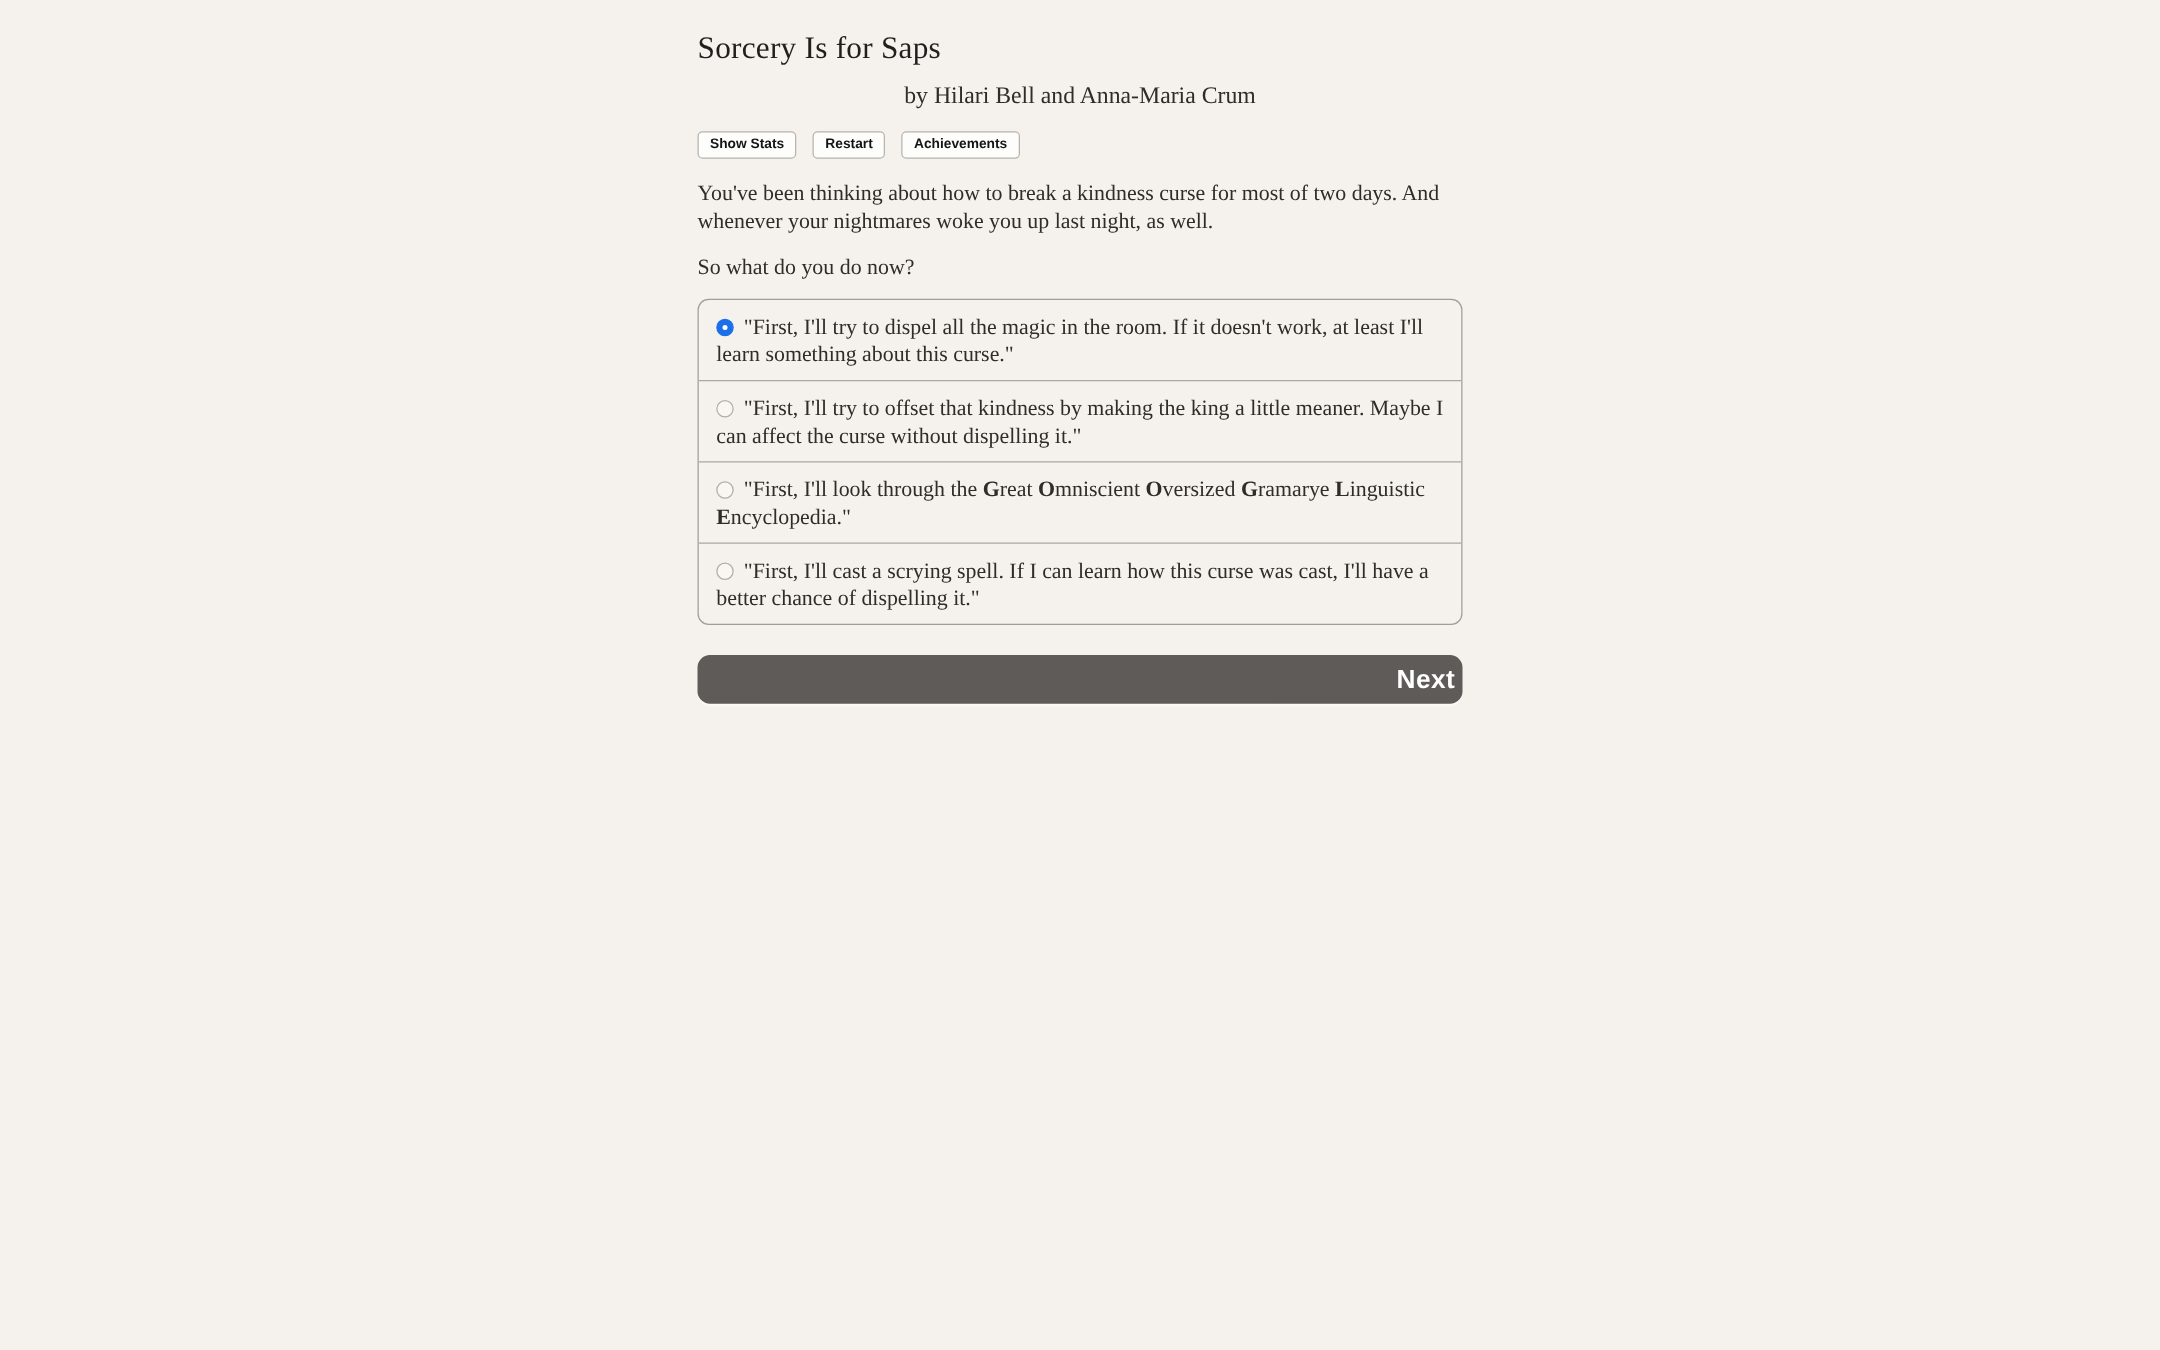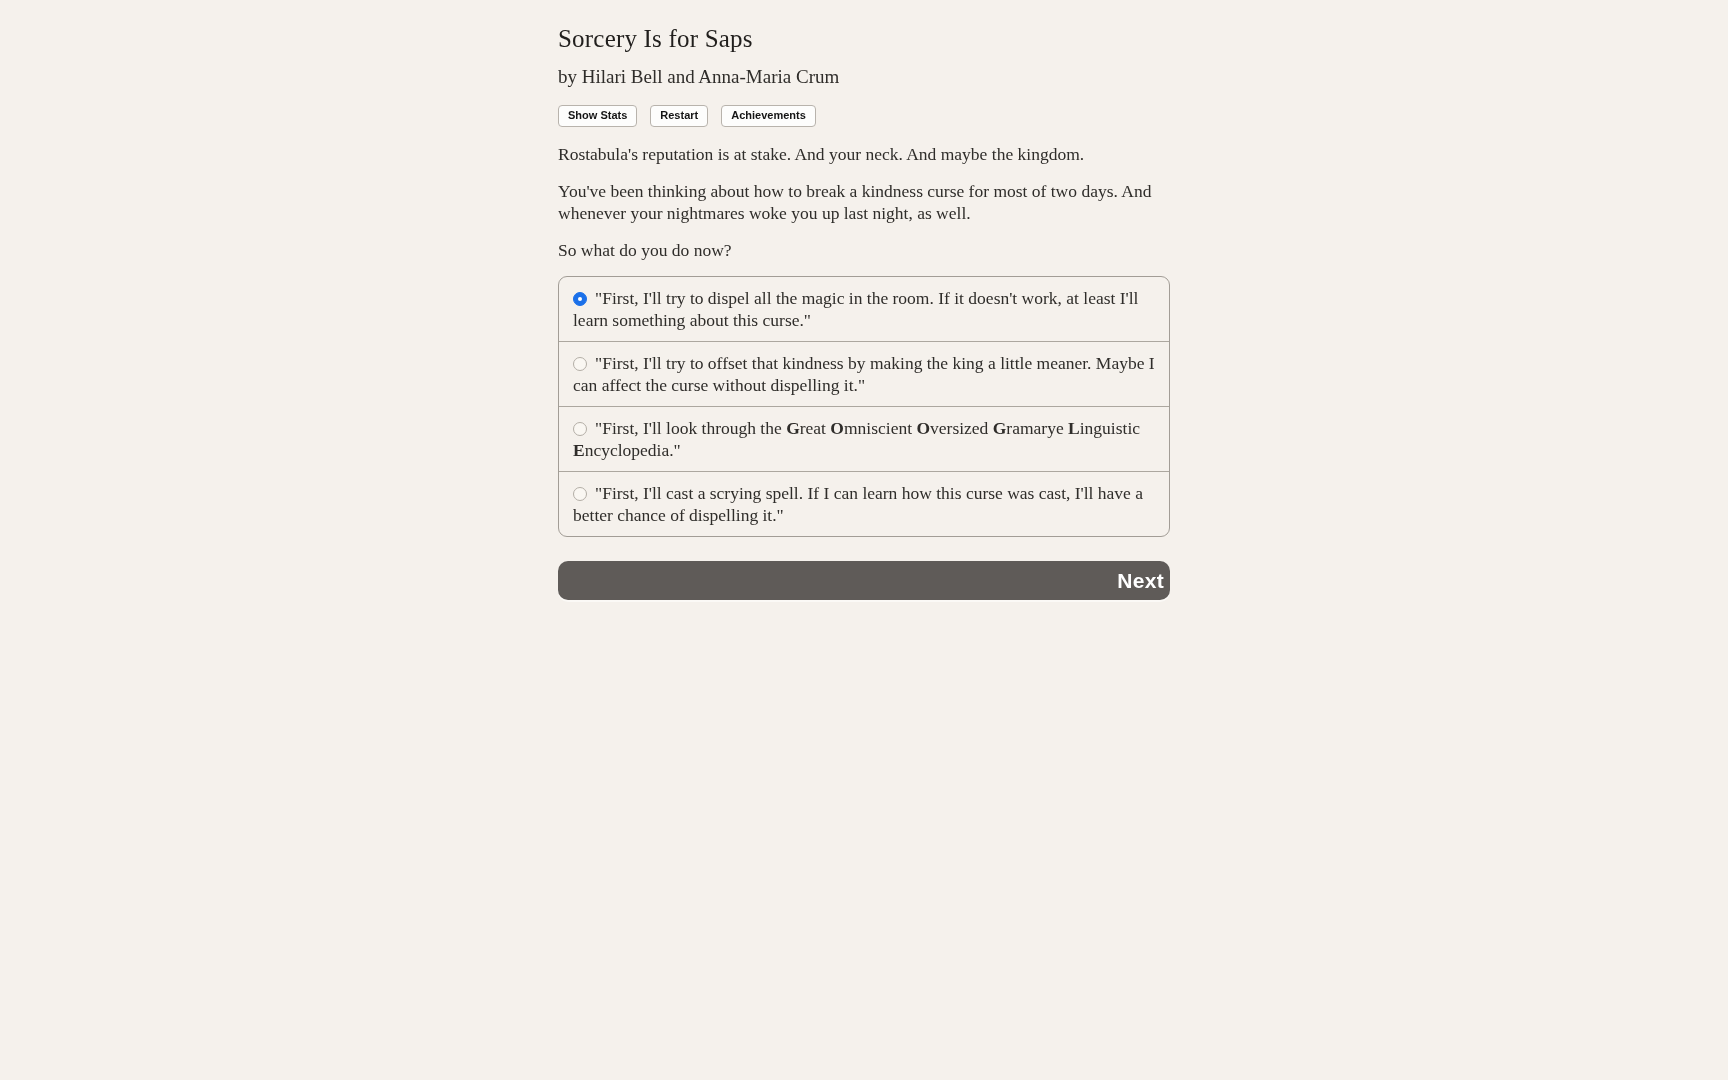--- a/index.html
+++ b/index.html
@@ -23,20 +23,21 @@
     font-size: 25px;
     font-weight: 400;
     margin: 0 0 13px 0;
     color: #211f1d;
     letter-spacing: 0.2px;
   }
   .byline {
     font-size: 19px;
     margin: 0 0 17px 0;
     color: #2f2d2a;
+    text-align: center;
   }
   .toolbar {
     margin: 0 0 16px 0;
   }
   .btn-small {
     display: inline-block;
     font-family: "Liberation Sans", sans-serif;
     font-size: 11px;
     font-weight: 700;
     line-height: 1;
@@ -125,21 +126,20 @@
 
   <div class="byline">by Hilari Bell and Anna-Maria Crum</div>
 
   <div class="toolbar">
     <button class="btn-small">Show Stats</button>
     <button class="btn-small">Restart</button>
     <button class="btn-small">Achievements</button>
   </div>
 
   <div class="story-text">
-    <p>Rostabula's reputation is at stake. And your neck. And maybe the kingdom.</p>
     <p>You've been thinking about how to break a kindness curse for most of two days. And whenever your nightmares woke you up last night, as well.</p>
     <p>So what do you do now?</p>
   </div>
 
   <div class="choice-box">
       <label class="choice-option"><span class="radio selected"></span><span><span>"First, I'll try to dispel all the magic in the room. If it doesn't work, at least I'll learn something about this curse."</span></span></label>
       <label class="choice-option"><span class="radio"></span><span><span>"First, I'll try to offset that kindness by making the king a little meaner. Maybe I can affect the curse without dispelling it."</span></span></label>
       <label class="choice-option"><span class="radio"></span><span><span>"First, I'll look through the </span><span class="seg-bold">G</span><span>reat </span><span class="seg-bold">O</span><span>mniscient </span><span class="seg-bold">O</span><span>versized </span><span class="seg-bold">G</span><span>ramarye </span><span class="seg-bold">L</span><span>inguistic </span><span class="seg-bold">E</span><span>ncyclopedia."</span></span></label>
       <label class="choice-option"><span class="radio"></span><span><span>"First, I'll cast a scrying spell. If I can learn how this curse was cast, I'll have a better chance of dispelling it."</span></span></label>
     </div>

